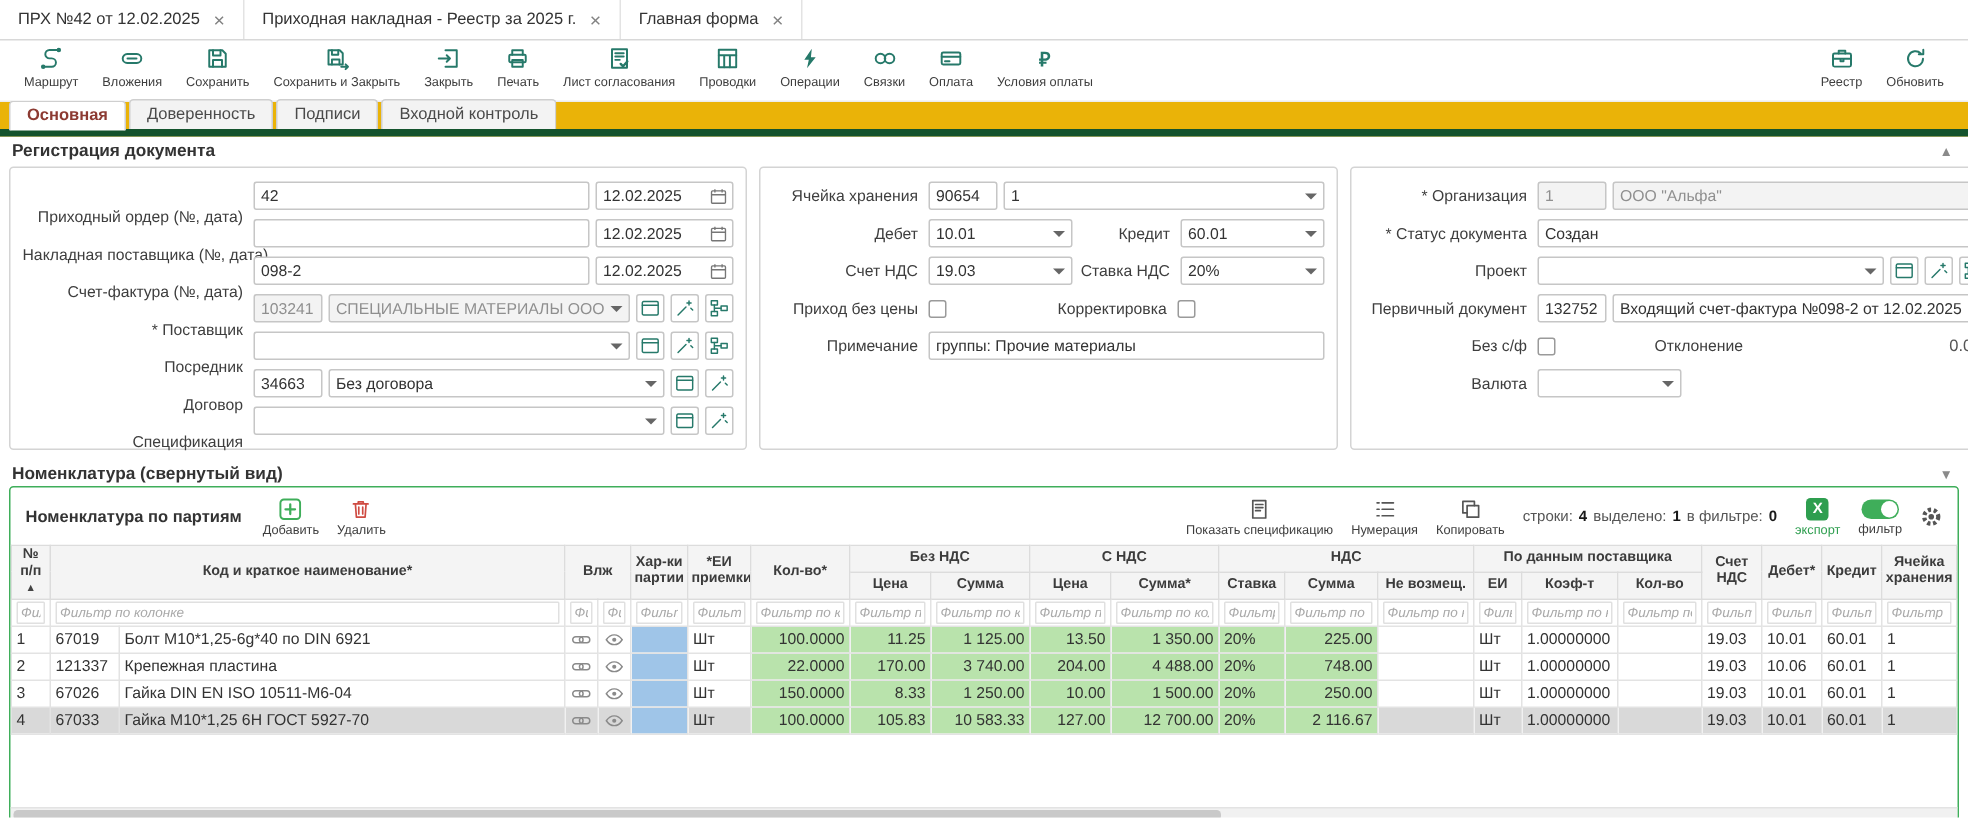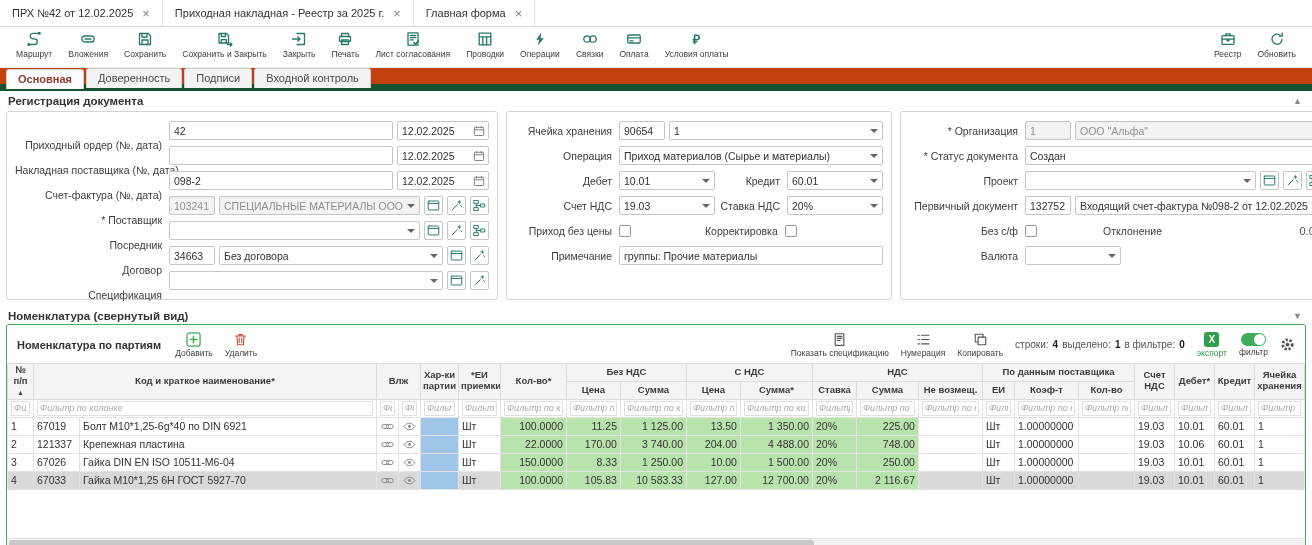--- a/index.html
+++ b/index.html
@@ -14,21 +14,21 @@
   .wtab .x { color:#828282; font-size:13px; line-height:1; }
 
   
   .toolbar { display:flex; align-items:flex-start; height:41px; padding:4px 8px 0; border-bottom:1px solid #ececec; }
   .titem { display:flex; flex-direction:column; align-items:center; gap:2px; padding:0 8px; font-size:8.5px; color:#3d3d3d; cursor:pointer; white-space:nowrap; }
   .titem svg { width:16px; height:16px; stroke:#26796a; fill:none; stroke-width:1.3; stroke-linecap:round; stroke-linejoin:round; }
   .rub { width:16px; height:16px; font-size:13px; font-weight:bold; color:#26796a; display:flex; align-items:center; justify-content:center; }
   .tsp { flex:1; }
 
   
-  .ftabs { display:flex; align-items:flex-start; gap:2px; height:23px; padding:0 6px; border-bottom:7px solid #14532d; background:#c2410c; }
+  .ftabs { display:flex; align-items:flex-end; gap:2px; height:23px; padding:0 6px; border-bottom:5px solid #14532d; background:#eab308; }
   .ftab { padding:3px 11px 4px; font-size:11px; color:#4a4a4a; background:#f3f3f3; border:1px solid #cfcfcf; border-bottom:none; border-radius:3px 3px 0 0; cursor:pointer; position:relative; }
   .ftab.active { background:#fff; color:#8c3a32; font-weight:bold; top:1px; }
 
   
   .sechead { display:flex; align-items:center; padding:4px 10px 2px 8px; font-size:11.5px; font-weight:bold; color:#333; }
   .caret { margin-left:auto; color:#8a8a8a; font-size:9px; }
 
   
   .regrow { display:flex; gap:8px; padding:2px 6px 6px; }
   .regcol { flex:1; border:1px solid #d4d4d4; border-radius:3px; padding:6px 8px; background:#fff; }
@@ -340,26 +340,20 @@
         </span>
     </div>
   </div>
 
   <div class="regcol c2">
     <div class="frow">
       <span class="flabel">Ячейка хранения</span>
       <input class="tin w46" value="90654" style="">
       <span class="fsel fx">
           <span>1</span>
-        </span>
-    </div>
-    <div class="frow">
-      <span class="flabel">Операция</span>
-      <span class="fsel fx">
-          <span>Приход материалов (Сырье и материалы)</span>
         </span>
     </div>
     <div class="frow">
       <span class="flabel">Дебет</span>
       <span class="fsel" style="width:96px;">
           <span>10.01</span>
         </span>
       <span class="flabel mid" style="flex:1;">Кредит</span>
       <span class="fsel" style="width:96px;">
           <span>60.01</span>

